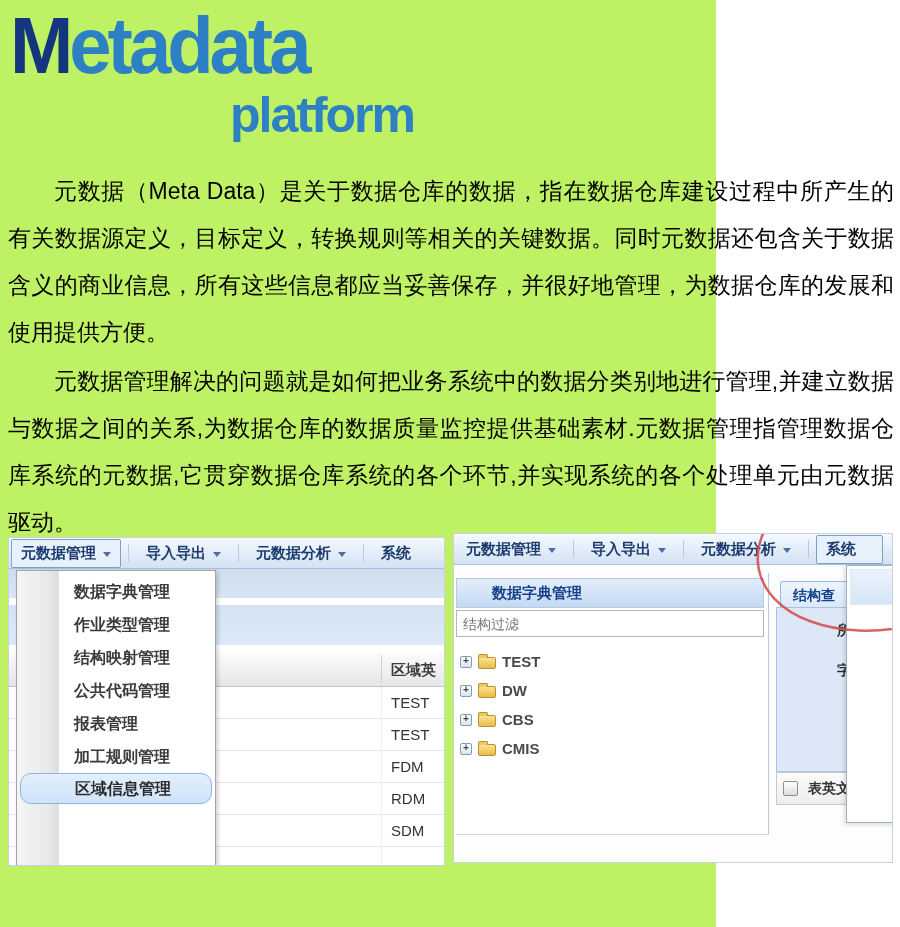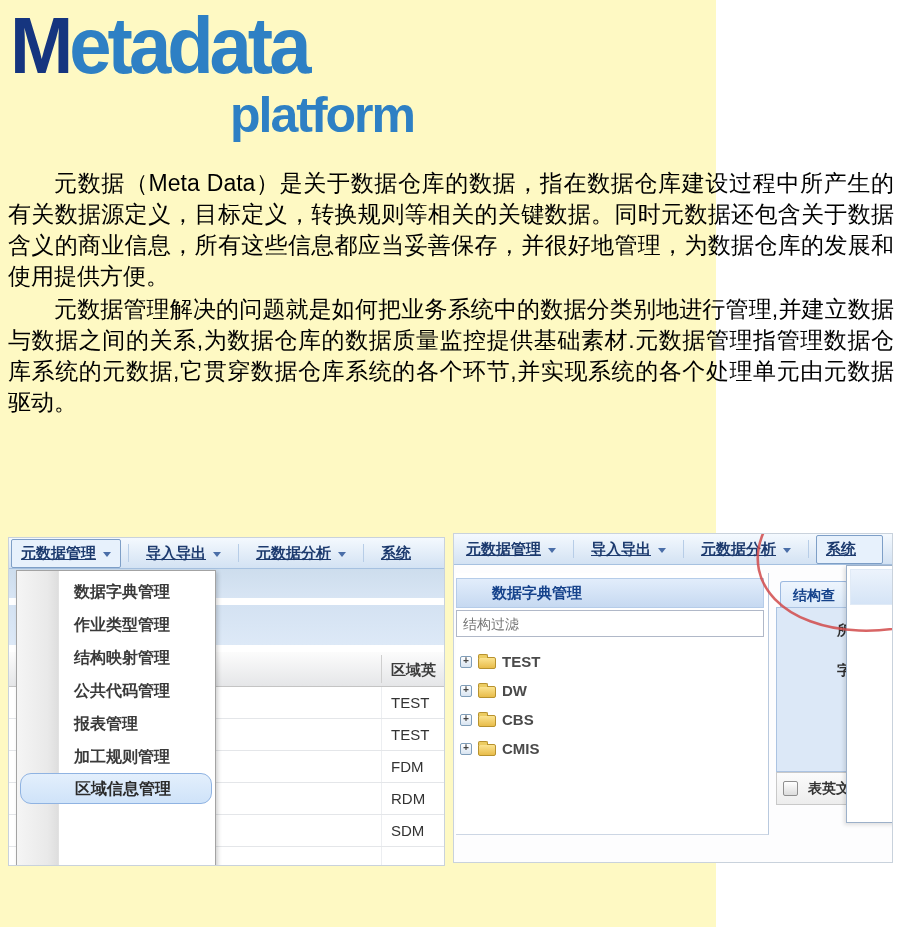--- a/index.html
+++ b/index.html
@@ -1,33 +1,33 @@
 <!DOCTYPE html>
 <html><head>
 <meta charset="utf-8">
 <style>
   * { margin:0; padding:0; box-sizing:border-box; }
   html,body { width:900px; height:927px; background:#fff; font-family:"Liberation Sans", sans-serif; overflow:hidden; }
-  .page { position:relative; width:716px; height:927px; background:#fef9c3; }
+  .page { position:relative; width:716px; height:927px; background:#bef264; }
 
   
   .logo { position:absolute; left:10px; top:2px; }
   .logo .main { font-weight:bold; font-size:76px; letter-spacing:-4px; line-height:84px; transform:scaleY(1.04); transform-origin:top left; }
   .logo .main .first { color:#15357f; }
   .logo .main .rest { color:#2e80c4; }
   .logo .sub { position:absolute; left:220px; top:84px; font-weight:bold; font-size:50px; letter-spacing:-2px; color:#2e80c4; }
 
   
-  .intro { position:absolute; left:8px; top:168px; width:886px; font-size:23px; line-height:31px; color:#000; text-align:justify; }
+  .intro { position:absolute; left:8px; top:168px; width:886px; font-size:23px; line-height:47px; color:#000; text-align:justify; }
   .intro p { text-indent:2em; margin:0 0 2px 0; }
 
   
   .shot { position:absolute; background:#fff; border:1px solid #c9d2dc; overflow:hidden; }
   .menubar { position:relative; height:31px; background:linear-gradient(#f4f9fe,#d3e2f3); border-bottom:1px solid #a6c1e0; display:flex; align-items:center; padding-left:2px; white-space:nowrap; }
-  .mitem { display:flex; align-items:center; gap:7px; padding:4px 9px; font-size:15px; font-weight:bold; color:#1c3a6e; border:1px solid transparent; border-radius:2px;text-decoration:underline; }
+  .mitem { display:flex; align-items:center; gap:7px; padding:4px 9px; font-size:15px; font-weight:bold; color:#1c3a6e; border:1px solid transparent; border-radius:2px; }
   .mitem.active { background:#e7f1fc; border-color:#7e9fc7; }
   .msep { width:1px; height:18px; background:#b7cde7; margin:0 7px; flex:none; }
   .arr { width:0; height:0; border-left:4px solid transparent; border-right:4px solid transparent; border-top:5px solid #4a6ea8; margin-top:2px; }
 
   
   .shot-left { left:8px; top:537px; width:437px; height:329px; }
   .ls-content { position:relative; height:297px; background:#fff; }
   .band1 { position:absolute; left:0; right:0; top:0; height:31px; background:linear-gradient(#cddded,#d8e5f4); border-bottom:2px solid #fff; }
   .band2 { position:absolute; left:0; right:0; top:36px; height:42px; background:linear-gradient(#d4e2f2,#dde9f7); border-bottom:2px solid #fff; }
   .grid-header { position:absolute; left:0; right:0; top:82px; height:36px; background:linear-gradient(#fcfcfc,#e5e6e8); border-top:1px solid #fff; border-bottom:1px solid #c4c4c4; }

